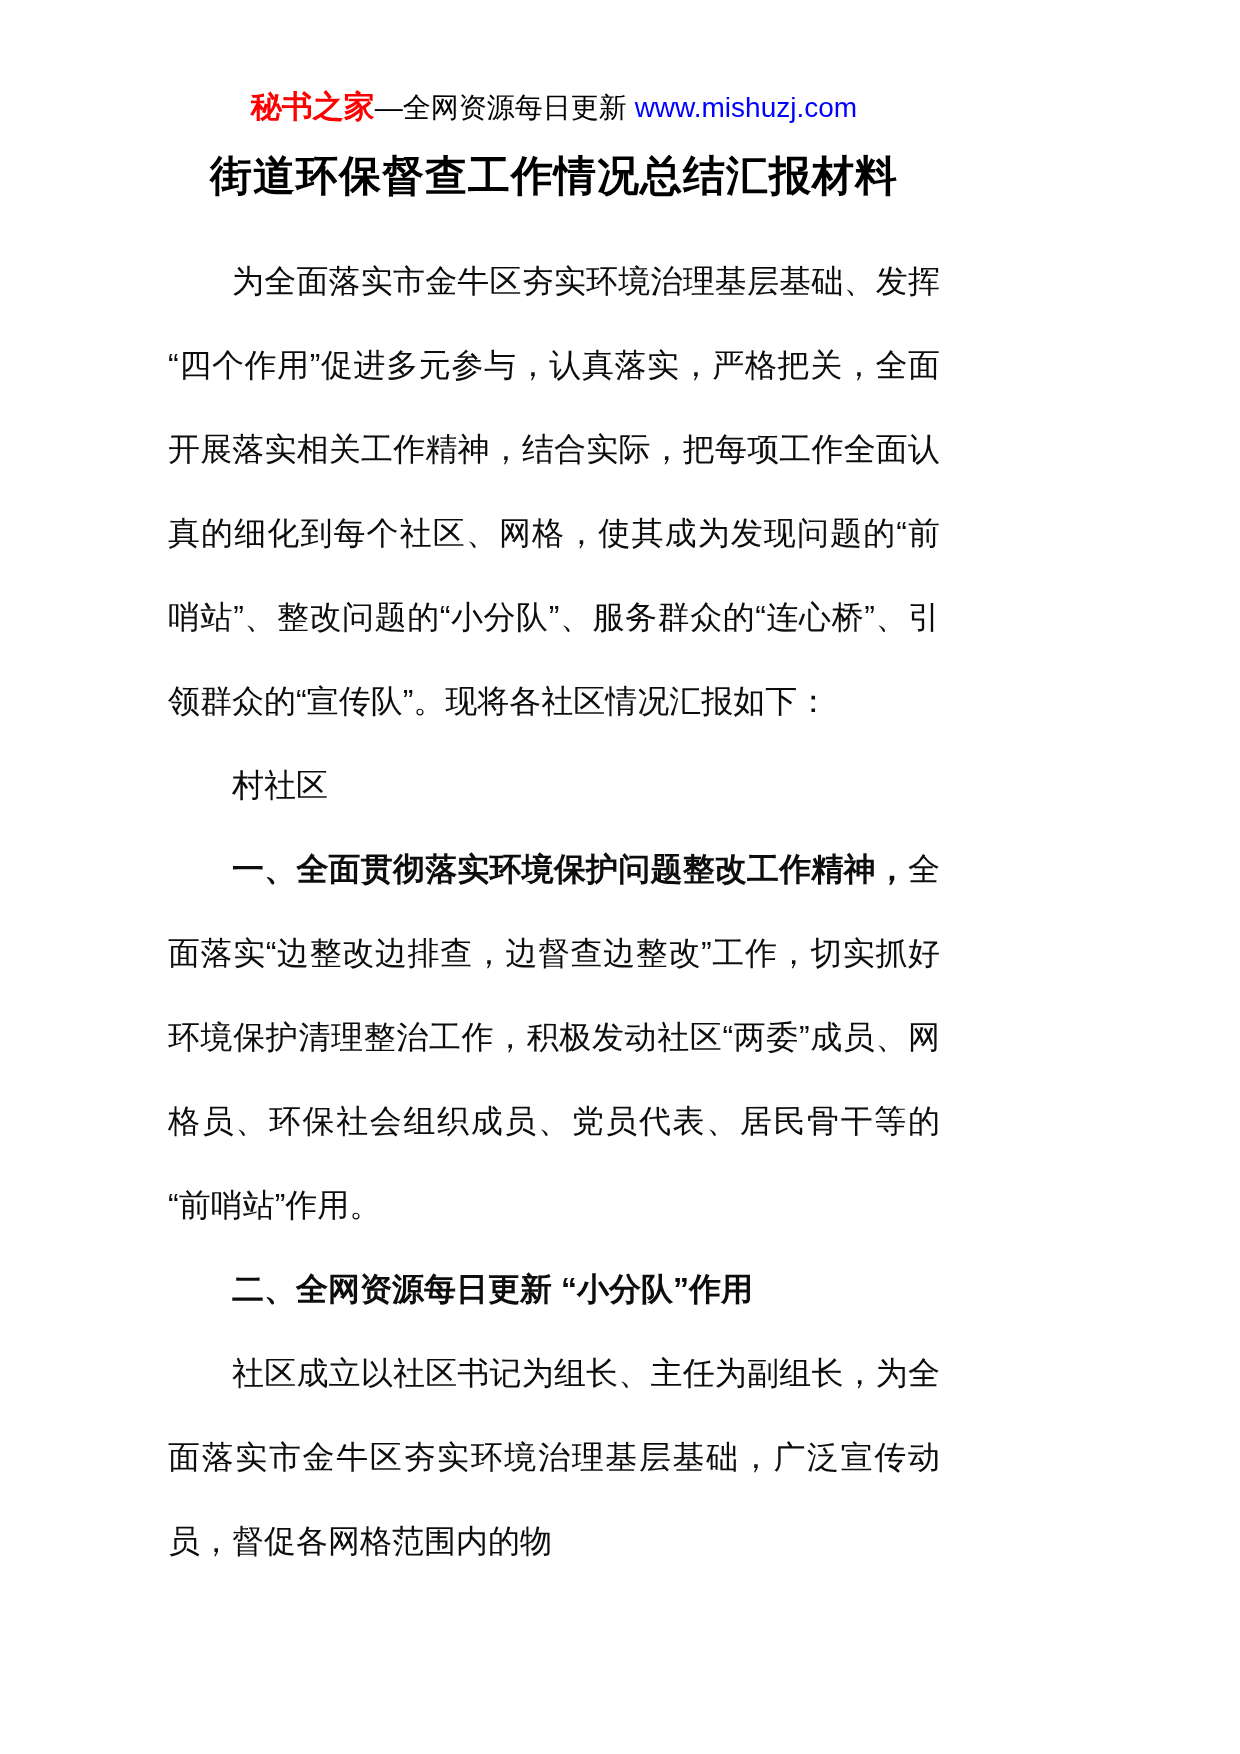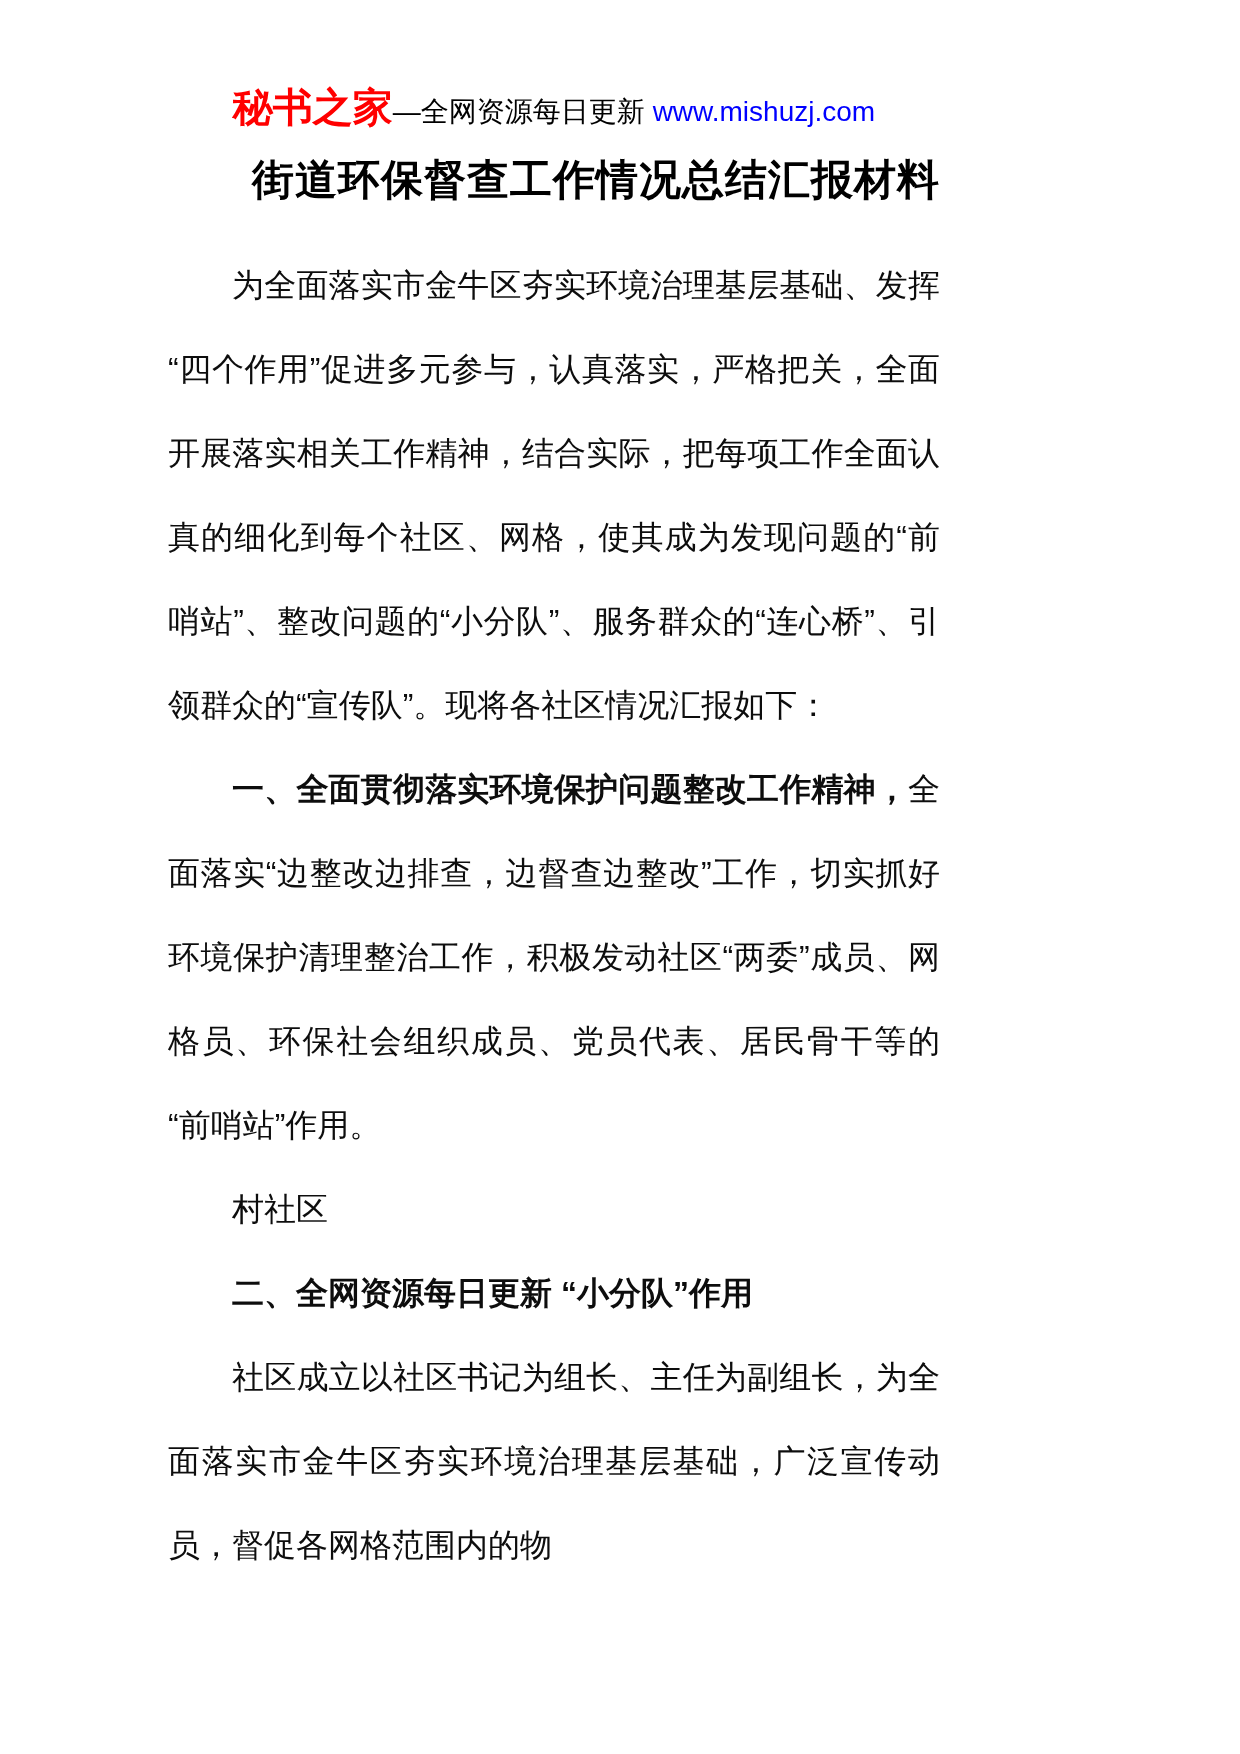--- a/index.html
+++ b/index.html
@@ -29,32 +29,32 @@
   }
   .site-header{
     text-align:center;
     font-size:28px;
     line-height:38px;
     white-space:nowrap;
   }
   .site-header .brand{
     color:var(--brand-red);
     font-weight:700;
-    font-size:40px;
+    font-size:31px;
   }
   .site-header .tagline{
     color:var(--text-black);
   }
   .site-header .url{
     color:var(--link-blue);
     cursor:pointer;
   }
   .doc-title{
     margin-top:20px;
-    text-align:right;
+    text-align:center;
     font-family:"Liberation Serif","DejaVu Serif",serif;
     font-weight:700;
     font-size:42px;
     line-height:58px;
     letter-spacing:1px;
     color:var(--text-black);
   }
   .doc-body{
     margin-top:34px;
     font-size:32px;
@@ -80,23 +80,23 @@
     <div class="site-header">
       <span class="brand">秘书之家</span><span class="tagline">—全网资源每日更新 </span><span class="url">www.mishuzj.com</span>
     </div>
 
     <h1 class="doc-title">街道环保督查工作情况总结汇报材料</h1>
 
     <div class="doc-body">
 
       <p>为全面落实市金牛区夯实环境治理基层基础、发挥“四个作用”促进多元参与，认真落实，严格把关，全面开展落实相关工作精神，结合实际，把每项工作全面认真的细化到每个社区、网格，使其成为发现问题的“前哨站”、整改问题的“小分队”、服务群众的“连心桥”、引领群众的“宣传队”。现将各社区情况汇报如下：</p>
 
+      <p>村社区</p>
+
       <p><strong>一、全面贯彻落实环境保护问题整改工作精神，</strong><span>全面落实“边整改边排查，边督查边整改”工作，切实抓好环境保护清理整治工作，积极发动社区“两委”成员、网格员、环保社会组织成员、党员代表、居民骨干等的“前哨站”作用。</span></p>
-
-      <p>村社区</p>
 
       <p class="bold">二、全网资源每日更新 “小分队”作用</p>
 
       <p>社区成立以社区书记为组长、主任为副组长，为全面落实市金牛区夯实环境治理基层基础，广泛宣传动员，督促各网格范围内的物</p>
 
     </div>
   </div>
 </div>
 
 </body></html>

